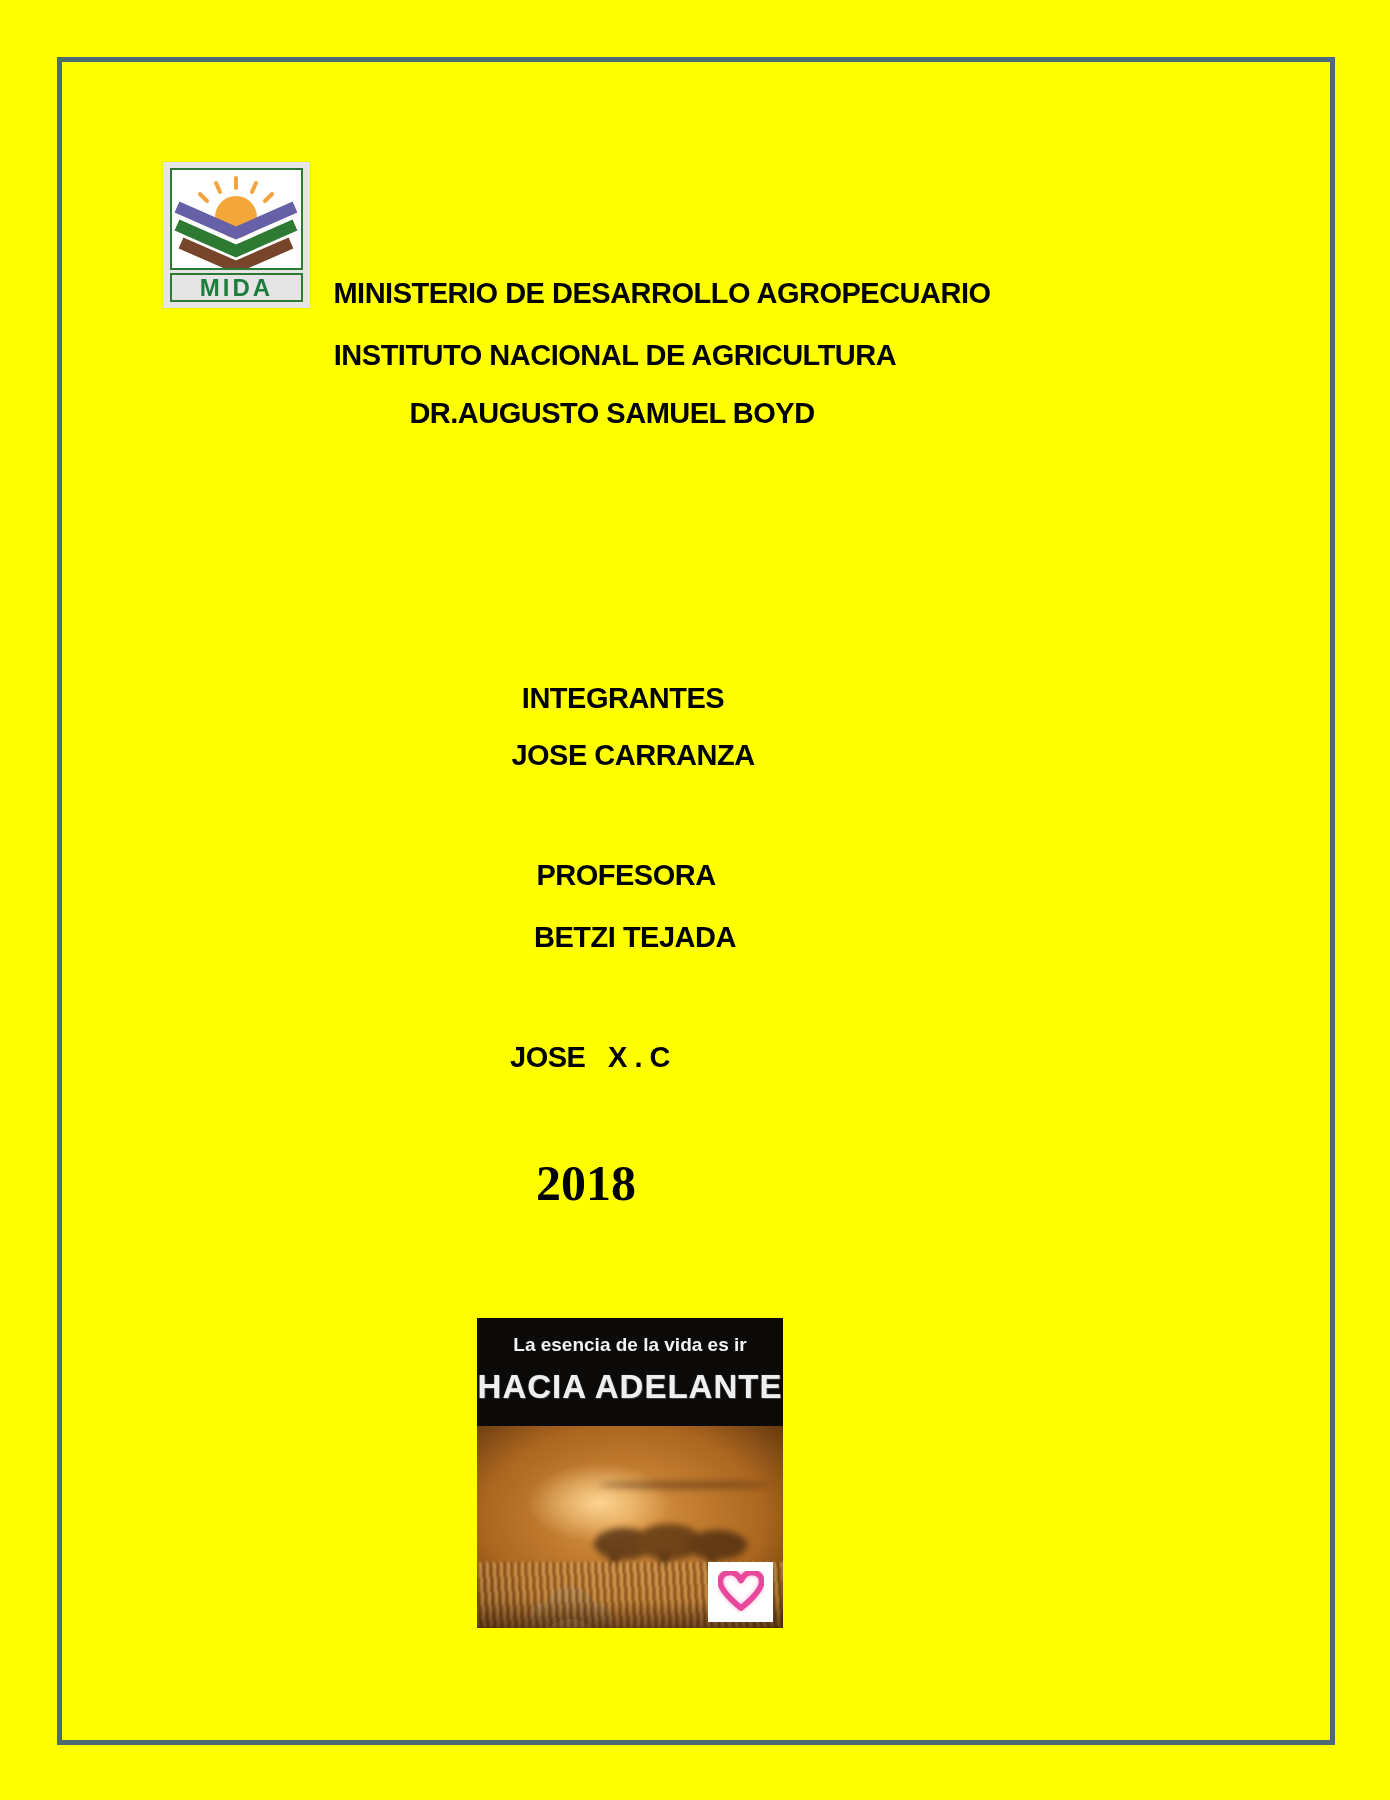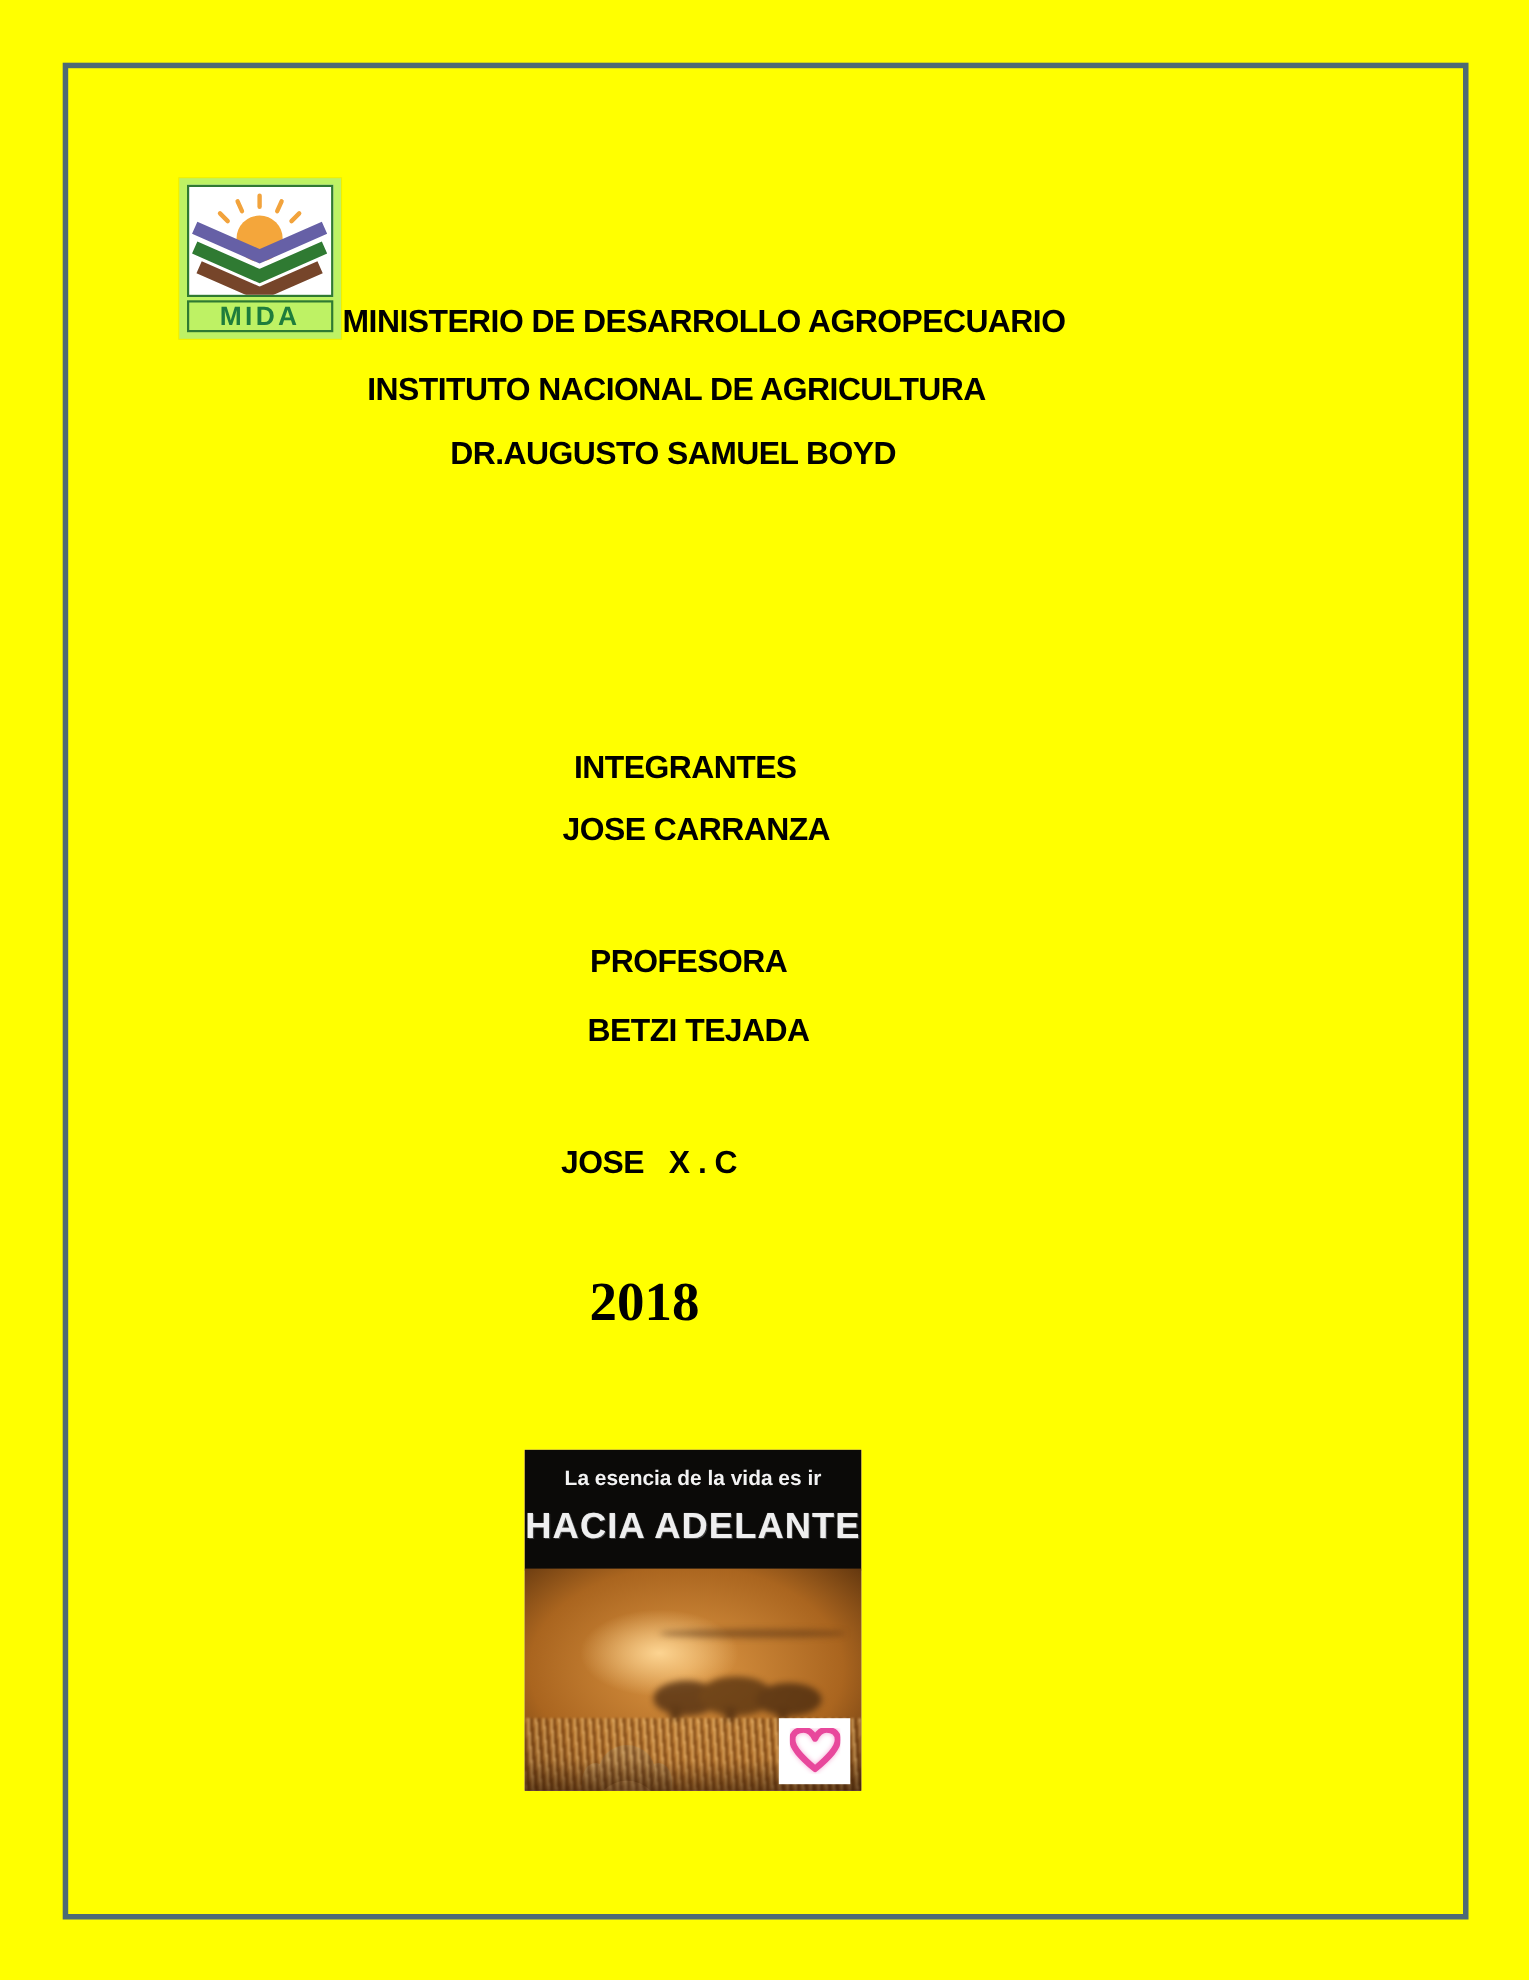--- a/index.html
+++ b/index.html
@@ -1,28 +1,28 @@
 <!DOCTYPE html>
 <html><head>
 <meta charset="utf-8">
 <style>
   html,body{margin:0;padding:0;}
   body{width:1390px;height:1800px;background:#FFFF00;font-family:"Liberation Sans",sans-serif;overflow:hidden;}
   .page{position:relative;width:1390px;height:1800px;background:#FFFF00;}
   .page-frame{position:absolute;left:57px;top:57px;width:1278px;height:1688px;border:5px solid #4d6b75;box-sizing:border-box;}
 
   
-  .logo{position:absolute;left:163px;top:162px;width:147px;height:146px;background:#bef264;box-shadow:0 0 0 1px rgba(0,0,0,.06);}
+  .logo{position:absolute;left:163px;top:162px;width:147px;height:146px;background:#e5e5e5;box-shadow:0 0 0 1px rgba(0,0,0,.06);}
   .logo-emblem{position:absolute;left:7px;top:6px;width:133px;height:102px;border:2px solid #2F7A32;box-sizing:border-box;background:#ffffff;}
   .logo-wordbox{position:absolute;left:7px;top:111px;width:133px;height:29px;border:2px solid #2F7A32;box-sizing:border-box;display:flex;align-items:center;justify-content:center;}
   .logo-word{font-weight:bold;font-size:24px;letter-spacing:3px;color:#1E7D3C;line-height:1;}
 
   
   .line{position:absolute;transform:translateX(-50%);white-space:pre;color:#000;font-weight:bold;font-size:29px;letter-spacing:-0.5px;line-height:1;}
-  .l-ministerio{left:640px;top:279px;}
+  .l-ministerio{left:662px;top:279px;}
   .l-instituto{left:615px;top:341px;}
   .l-doctor{left:612px;top:399px;}
   .l-title{left:642px;top:571px;letter-spacing:-1px;}
   .l-integrantes{left:623px;top:684px;}
   .l-jose{left:633px;top:741px;}
   .l-profesora{left:626px;top:861px;}
   .l-betzi{left:635px;top:923px;}
   .l-grupo{left:590px;top:1043px;}
   .l-year{left:586px;top:1158px;font-family:"Liberation Serif",serif;font-size:50px;font-weight:bold;letter-spacing:0;}
 

